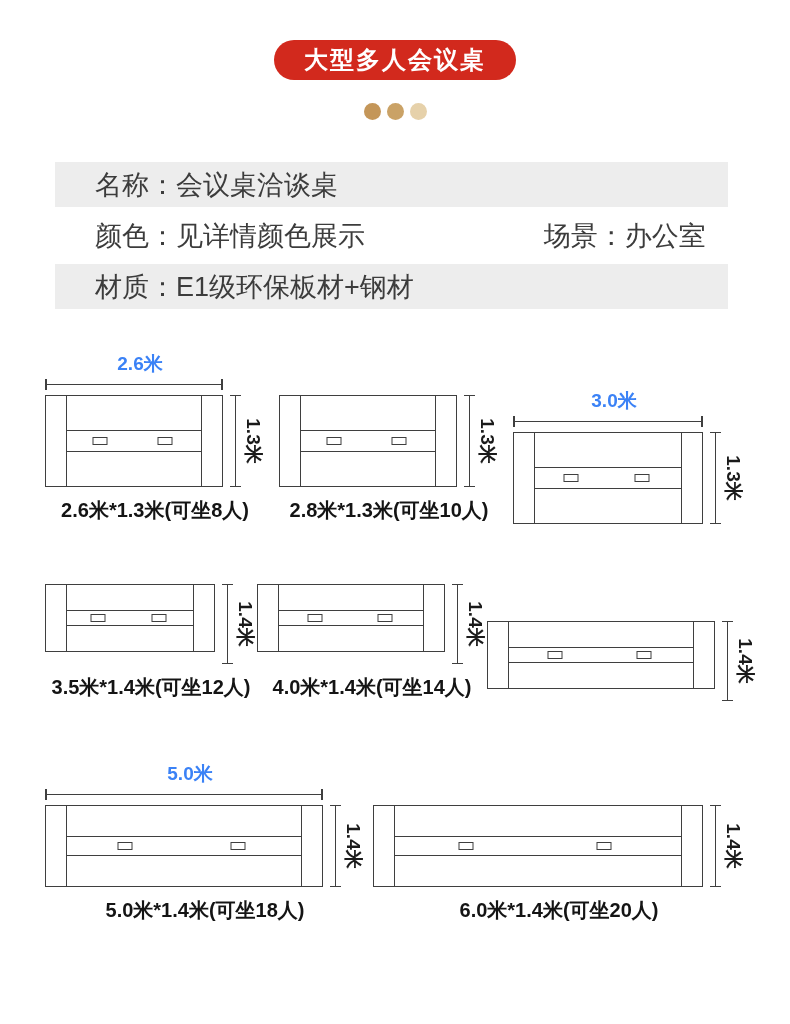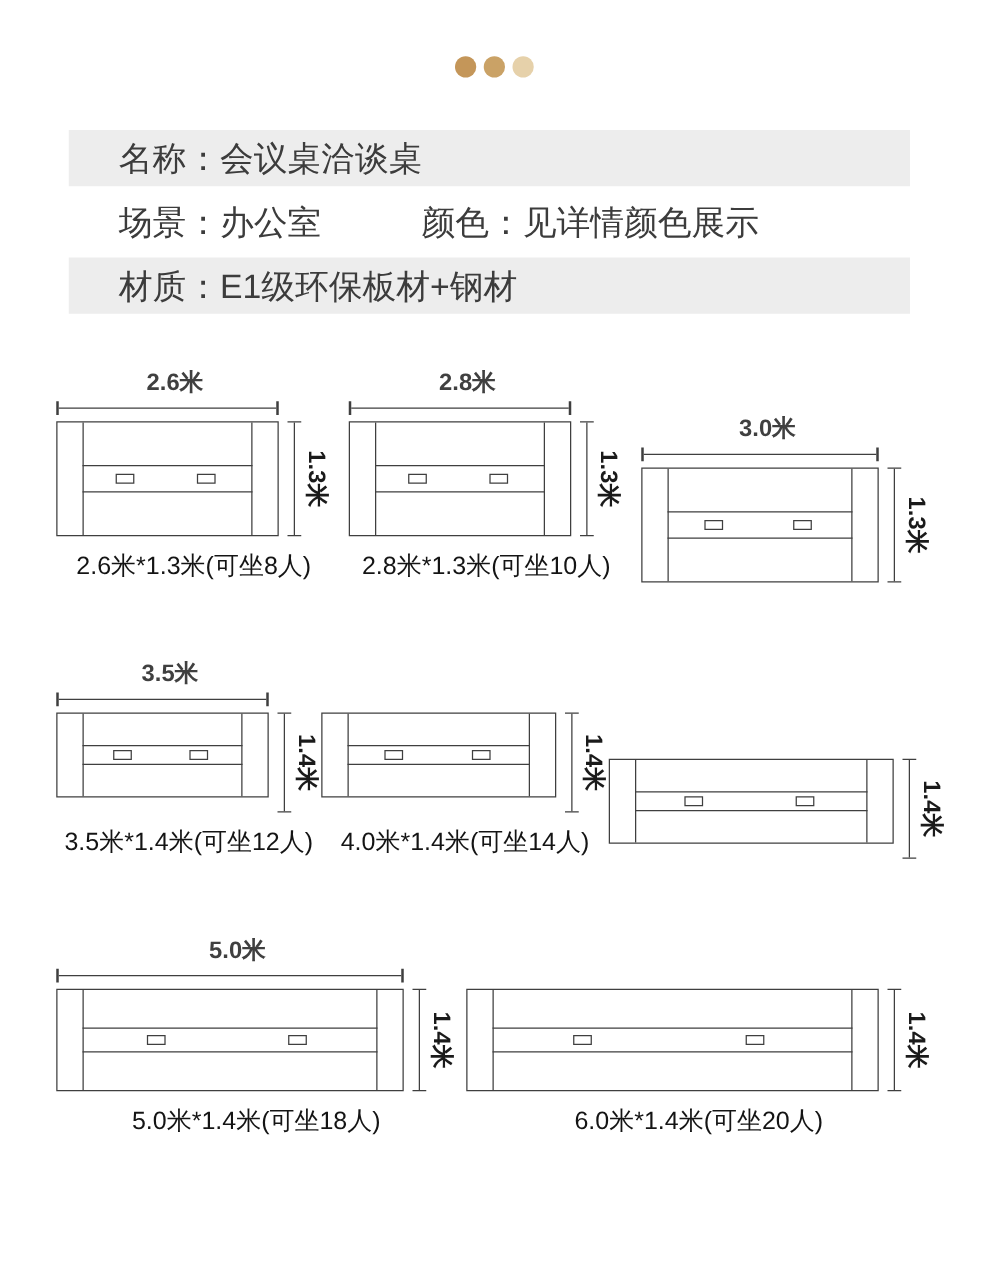--- a/index.html
+++ b/index.html
@@ -50,21 +50,21 @@
 
   
   .diagrams{margin-top:42px;padding-bottom:40px;}
   .diagram-row{display:flex;justify-content:space-between;align-items:flex-end;padding:0 45px;}
   .diagram-row + .diagram-row{margin-top:60px;}
 
   .diagram{display:flex;flex-direction:column;align-items:center;}
   .diagram-main{display:grid;grid-template-columns:max-content max-content;}
 
   .dim-h{grid-row:1;grid-column:1;display:flex;flex-direction:column;align-items:center;margin-bottom:5px;}
-  .dim-h-label{font-size:19px;font-weight:bold;color:#404040;margin-bottom:2px;margin-left:12px;}
+  .dim-h-label{font-size:19px;font-weight:bold;color:#3b82f6;margin-bottom:2px;margin-left:12px;}
   .dim-h-line{align-self:stretch;height:11px;border-left:2px solid var(--line);border-right:2px solid var(--line);position:relative;}
   .dim-h-line::after{content:"";position:absolute;left:0;right:0;top:50%;margin-top:-1px;border-top:1.5px solid var(--line);}
 
   .table-box{grid-row:2;grid-column:1;position:relative;border:1.5px solid var(--line);background:#ffffff;}
   .leg{position:absolute;top:0;bottom:0;width:0;border-left:1.5px solid var(--line);}
   .leg-left{left:20px;}
   .leg-right{right:20px;}
   .band{position:absolute;left:20px;right:20px;top:38%;bottom:38%;border-top:1.5px solid var(--line);border-bottom:1.5px solid var(--line);}
   .grommet{position:absolute;top:50%;transform:translate(-50%,-50%);width:15px;height:8px;border:1.5px solid var(--line);background:#ffffff;}
   .grommet.g1{left:25%;}
@@ -73,45 +73,48 @@
   .dim-v{grid-row:2;grid-column:2;display:flex;margin-left:7px;}
   .dim-v-line{width:11px;border-top:1.5px solid var(--line);border-bottom:1.5px solid var(--line);position:relative;}
   .dim-v-line::after{content:"";position:absolute;top:0;bottom:0;left:50%;margin-left:-1px;border-left:1.5px solid var(--line);}
   .dim-v-label-wrap{width:24px;height:80px;position:relative;align-self:center;}
   .dim-v-label-wrap span{
     position:absolute;top:50%;left:50%;
     transform:translate(-50%,-50%) rotate(90deg);
     white-space:nowrap;font-size:19px;font-weight:bold;color:#1a1a1a;
   }
 
-  .caption{margin-top:10px;font-size:20px;font-weight:normal;color:#141414;white-space:nowrap;}
+  .caption{margin-top:10px;font-size:20px;font-weight:bold;color:#141414;white-space:nowrap;}
 </style>
 </head>
 <body>
 
 <div class="header">
+  <div>
+    <span class="badge" style="color: rgb(255, 255, 255);">大型多人会议桌</span>
+  </div>
   <div class="dots">
     <span class="dot" style="background: rgb(196, 150, 89);"></span>
     <span class="dot" style="background: rgb(202, 162, 102);"></span>
     <span class="dot" style="background: rgb(230, 209, 170);"></span>
   </div>
 </div>
 
 <div class="specs">
   <div class="specs-row shaded">
     <div class="specs-cell c1">
       <span>名称：</span><span>会议桌洽谈桌</span>
     </div>
   </div>
   <div class="specs-row white">
+    <div class="specs-cell c1">
+      <span>颜色：</span><span>见详情颜色展示</span>
+    </div>
     <div class="specs-cell c2">
       <span>场景：</span><span>办公室</span>
-    </div>
-    <div class="specs-cell c1">
-      <span>颜色：</span><span>见详情颜色展示</span>
     </div>
   </div>
   <div class="specs-row shaded">
     <div class="specs-cell c1">
       <span>材质：</span><span>E1级环保板材+钢材</span>
     </div>
   </div>
 </div>
 
 <div class="diagrams">
@@ -135,24 +138,20 @@
         <div class="dim-v-label-wrap">
           <span>1.3米</span>
         </div>
       </div>
     </div>
     <div class="caption">2.6米*1.3米(可坐8人)</div>
   </div>
 
   <div class="diagram">
     <div class="diagram-main">
-      <div class="dim-h">
-        <span class="dim-h-label">2.8米</span>
-        <div class="dim-h-line"></div>
-      </div>
       <div class="table-box" style="width: 178px; height: 92px;">
         <div class="leg leg-left"></div>
         <div class="leg leg-right"></div>
         <div class="band">
           <div class="grommet g1"></div>
           <div class="grommet g2"></div>
         </div>
       </div>
       <div class="dim-v">
         <div class="dim-v-line"></div>
@@ -183,24 +182,20 @@
         <div class="dim-v-label-wrap">
           <span>1.3米</span>
         </div>
       </div>
     </div>
   </div>
 </div>
     <div class="diagram-row">
   <div class="diagram">
     <div class="diagram-main">
-      <div class="dim-h">
-        <span class="dim-h-label">3.5米</span>
-        <div class="dim-h-line"></div>
-      </div>
       <div class="table-box" style="width: 170px; height: 68px;">
         <div class="leg leg-left"></div>
         <div class="leg leg-right"></div>
         <div class="band">
           <div class="grommet g1"></div>
           <div class="grommet g2"></div>
         </div>
       </div>
       <div class="dim-v">
         <div class="dim-v-line"></div>

